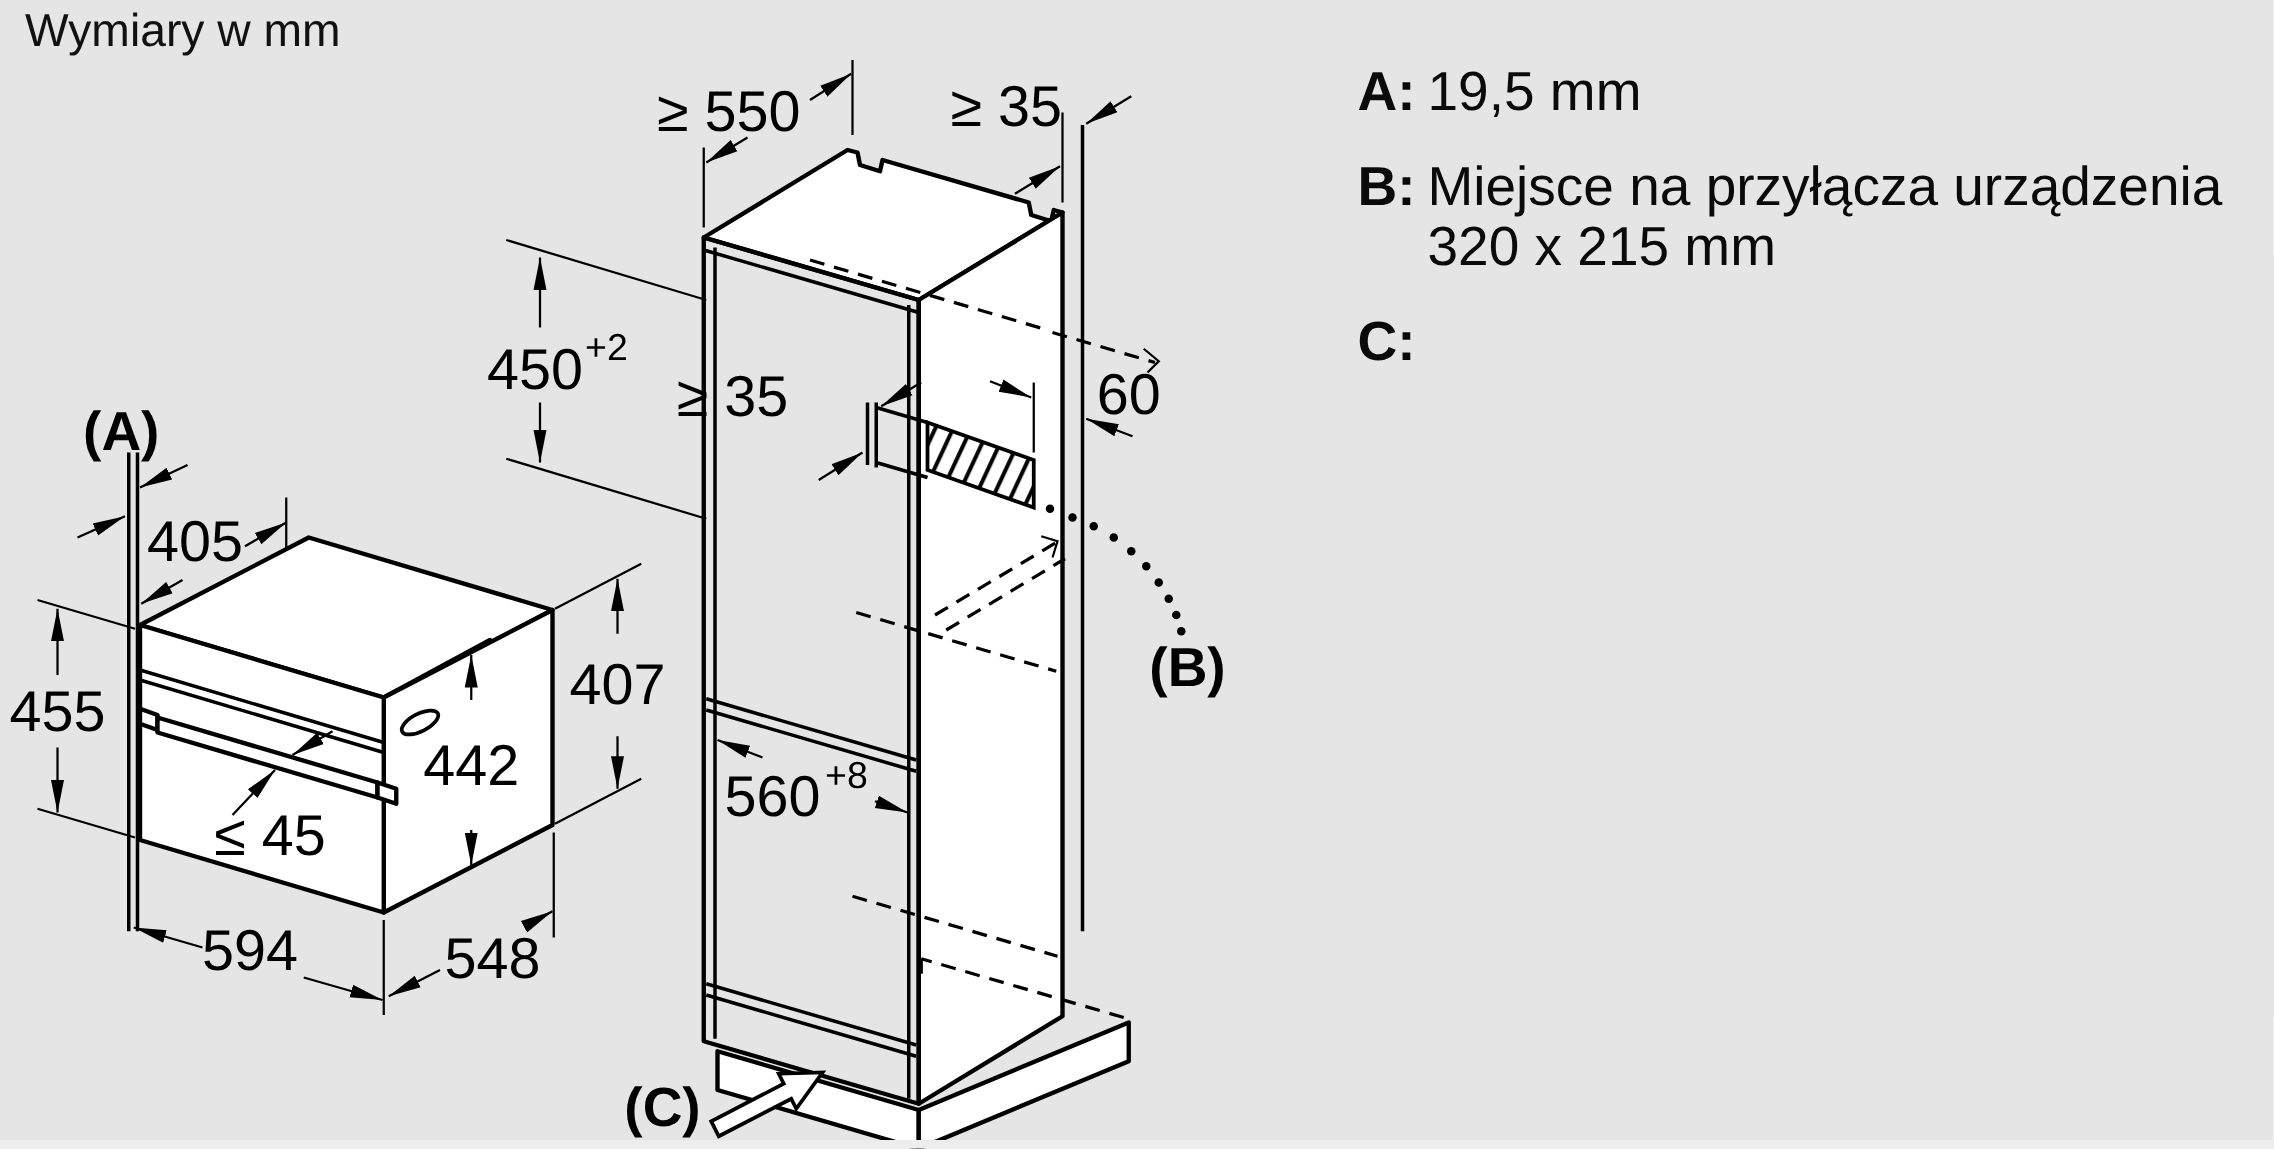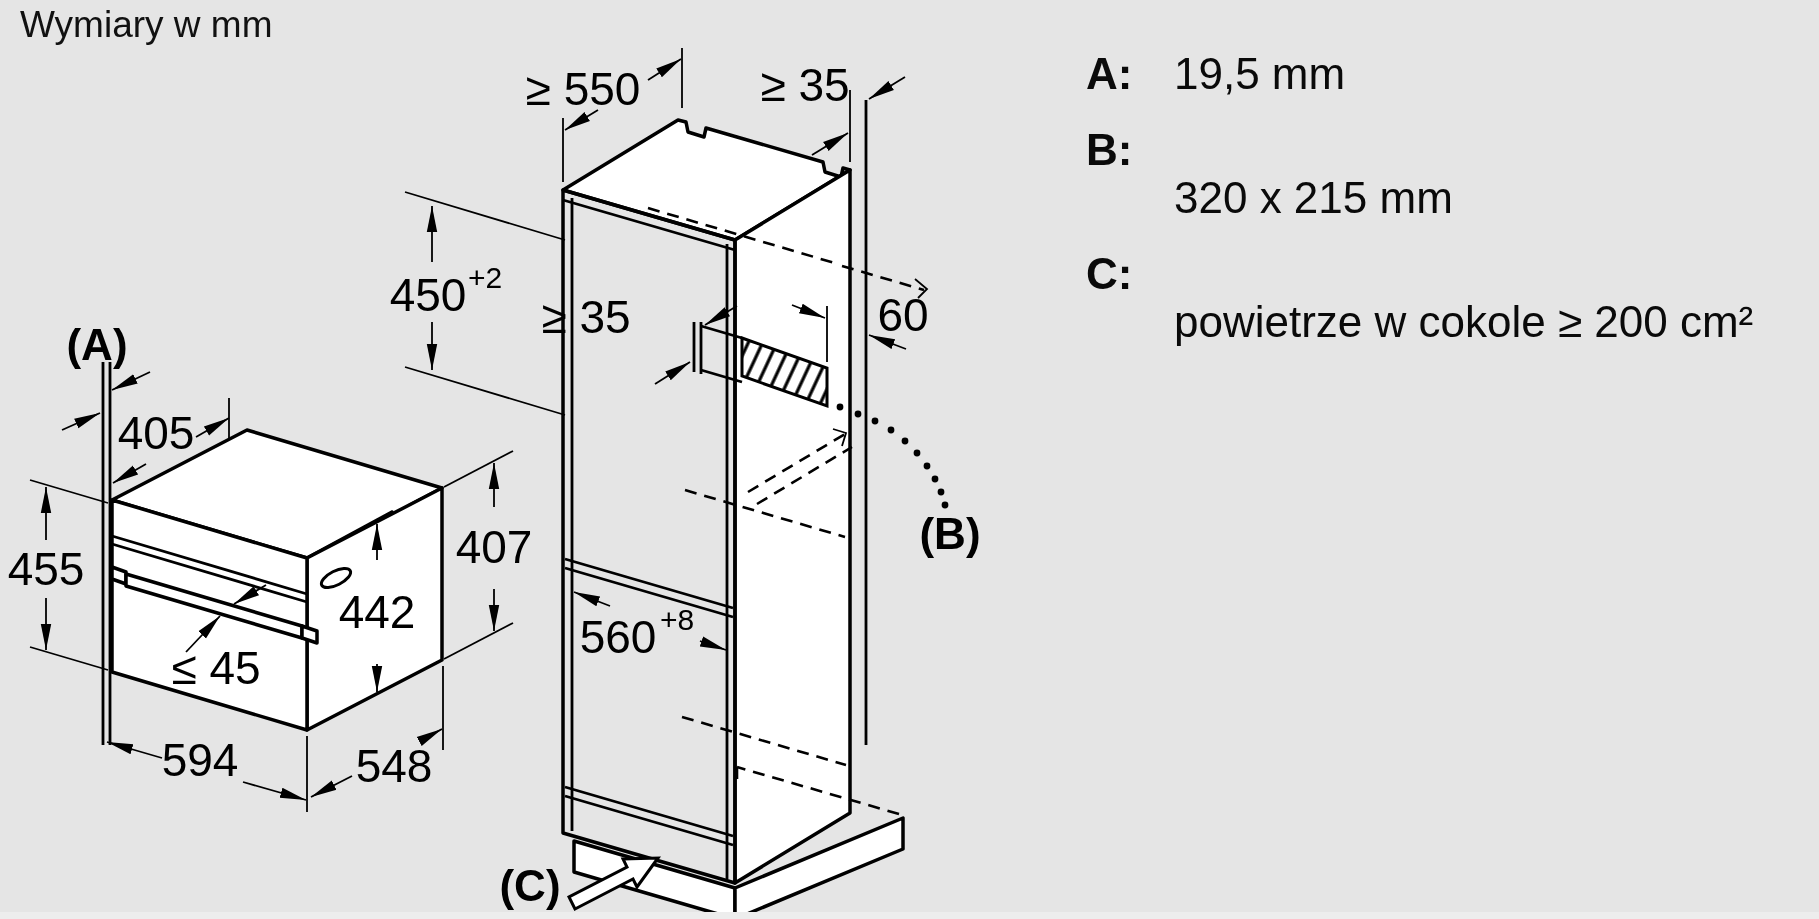--- a/index.html
+++ b/index.html
@@ -2,21 +2,21 @@
 <html><head>
 <meta charset="utf-8">
 <style>
   html,body{margin:0;padding:0;background:#ffffff;}
   #canvas{position:relative;width:1819px;height:919px;background:#e5e5e5;overflow:hidden;
           font-family:"Liberation Sans", sans-serif;color:#000;}
   .title{position:absolute;left:20px;top:4px;font-size:37px;color:#111;}
   .legend{position:absolute;left:1086px;top:50px;font-size:44px;line-height:48px;color:#0a0a0a;}
   .lrow{display:flex;margin-bottom:28px;}
   .lkey{font-weight:bold;width:56px;flex:none;}
-  .ltext{white-space:nowrap;margin-left:32px;}
+  .ltext{white-space:nowrap;}
   svg text{font-family:"Liberation Sans", sans-serif;fill:#000;}
   .dimtxt{font-size:46px;}
   .suptxt{font-size:30px;}
   .captxt{font-size:44px;font-weight:bold;}
   .outline{fill:#ffffff;stroke:#000;stroke-width:3.5;stroke-linejoin:round;}
   .openface{fill:none;stroke:#000;stroke-width:3.5;stroke-linejoin:round;}
   .inner{stroke:#000;stroke-width:2.8;fill:none;}
   .thin{stroke:#000;stroke-width:1.8;fill:none;}
   .arr{stroke:#000;stroke-width:1.8;fill:none;marker-end:url(#ah);}
   .dash{stroke:#000;stroke-width:2.6;fill:none;stroke-dasharray:12 8;}
@@ -31,29 +31,28 @@
   <div class="title">Wymiary w mm</div>
 
   <div class="legend">
     <div class="lrow">
       <span class="lkey">A:</span>
       <span class="ltext">19,5 mm</span>
     </div>
     <div class="lrow">
       <span class="lkey">B:</span>
       <span class="ltext">
-        <br>
+        <span>Miejsce na przyłącza urządzenia</span><br>
         <span>320 x 215 mm</span>
       </span>
     </div>
     <div class="lrow">
       <span class="lkey">C:</span>
       <span class="ltext">
         <br>
-        <span>powietrze w cokole ≥ 200 cm²</span>
       </span>
     </div>
   </div>
 
   <svg width="1819" height="919" viewBox="0 0 1819 919">
     <defs>
       <marker id="ah" viewBox="0 0 26 16" refX="26" refY="8" markerWidth="26" markerHeight="16" markerUnits="userSpaceOnUse" orient="auto">
         <path d="M26,8 L0,2.8 L0,13.2 Z" fill="#000"></path>
       </marker>
       <pattern id="hatch" width="13" height="13" patternUnits="userSpaceOnUse" patternTransform="rotate(25)">

